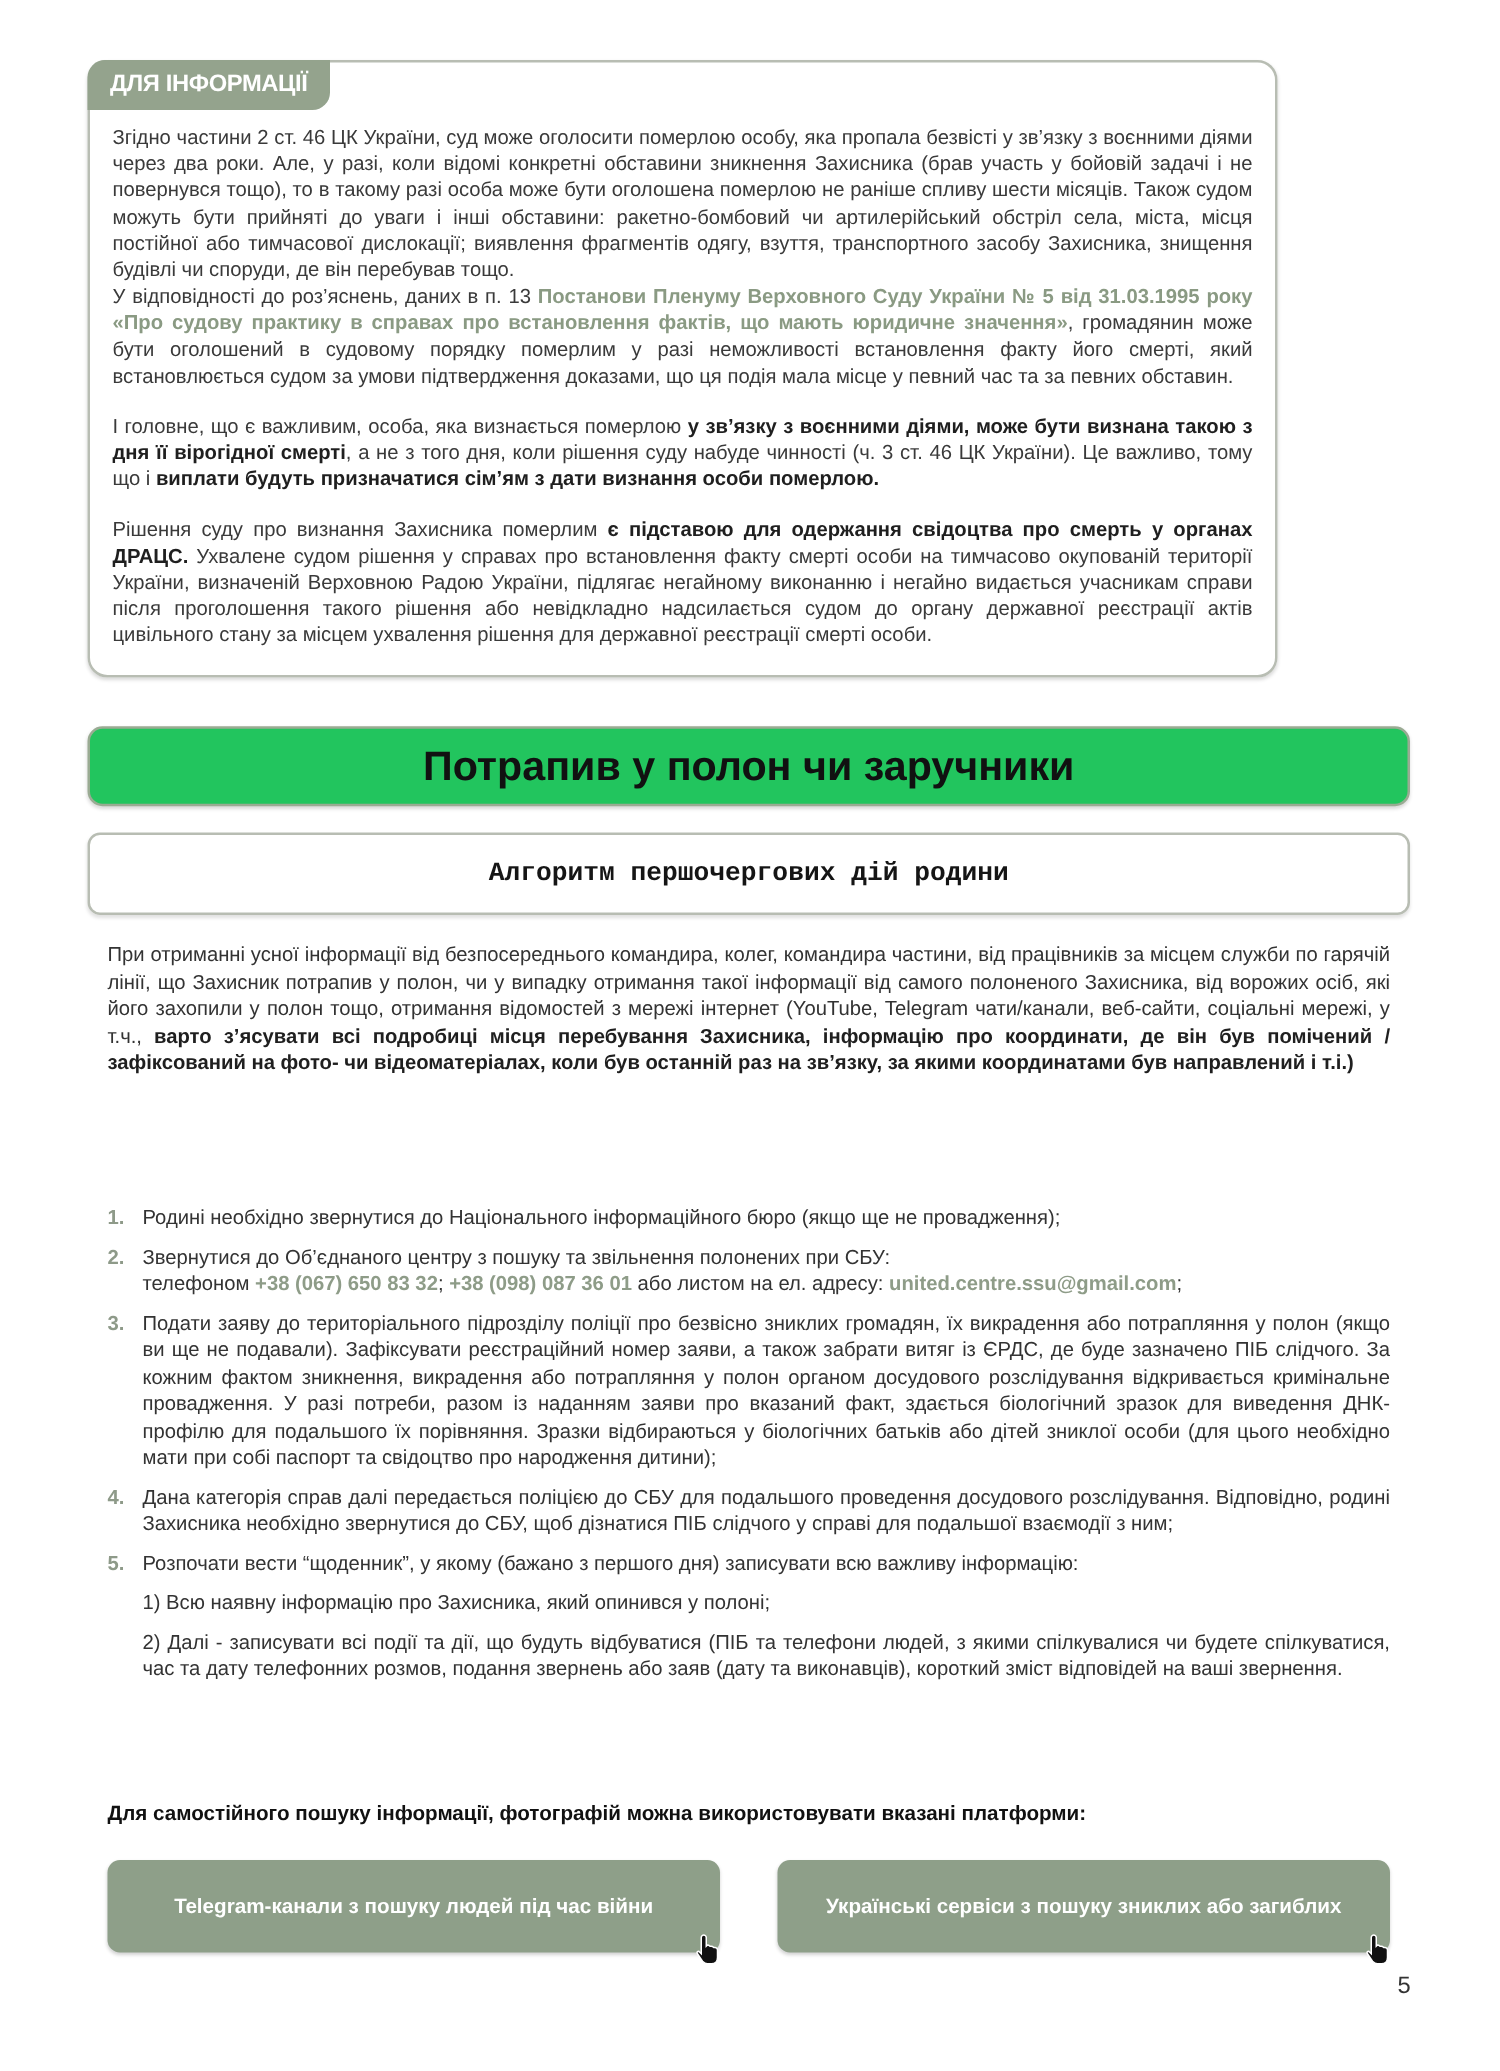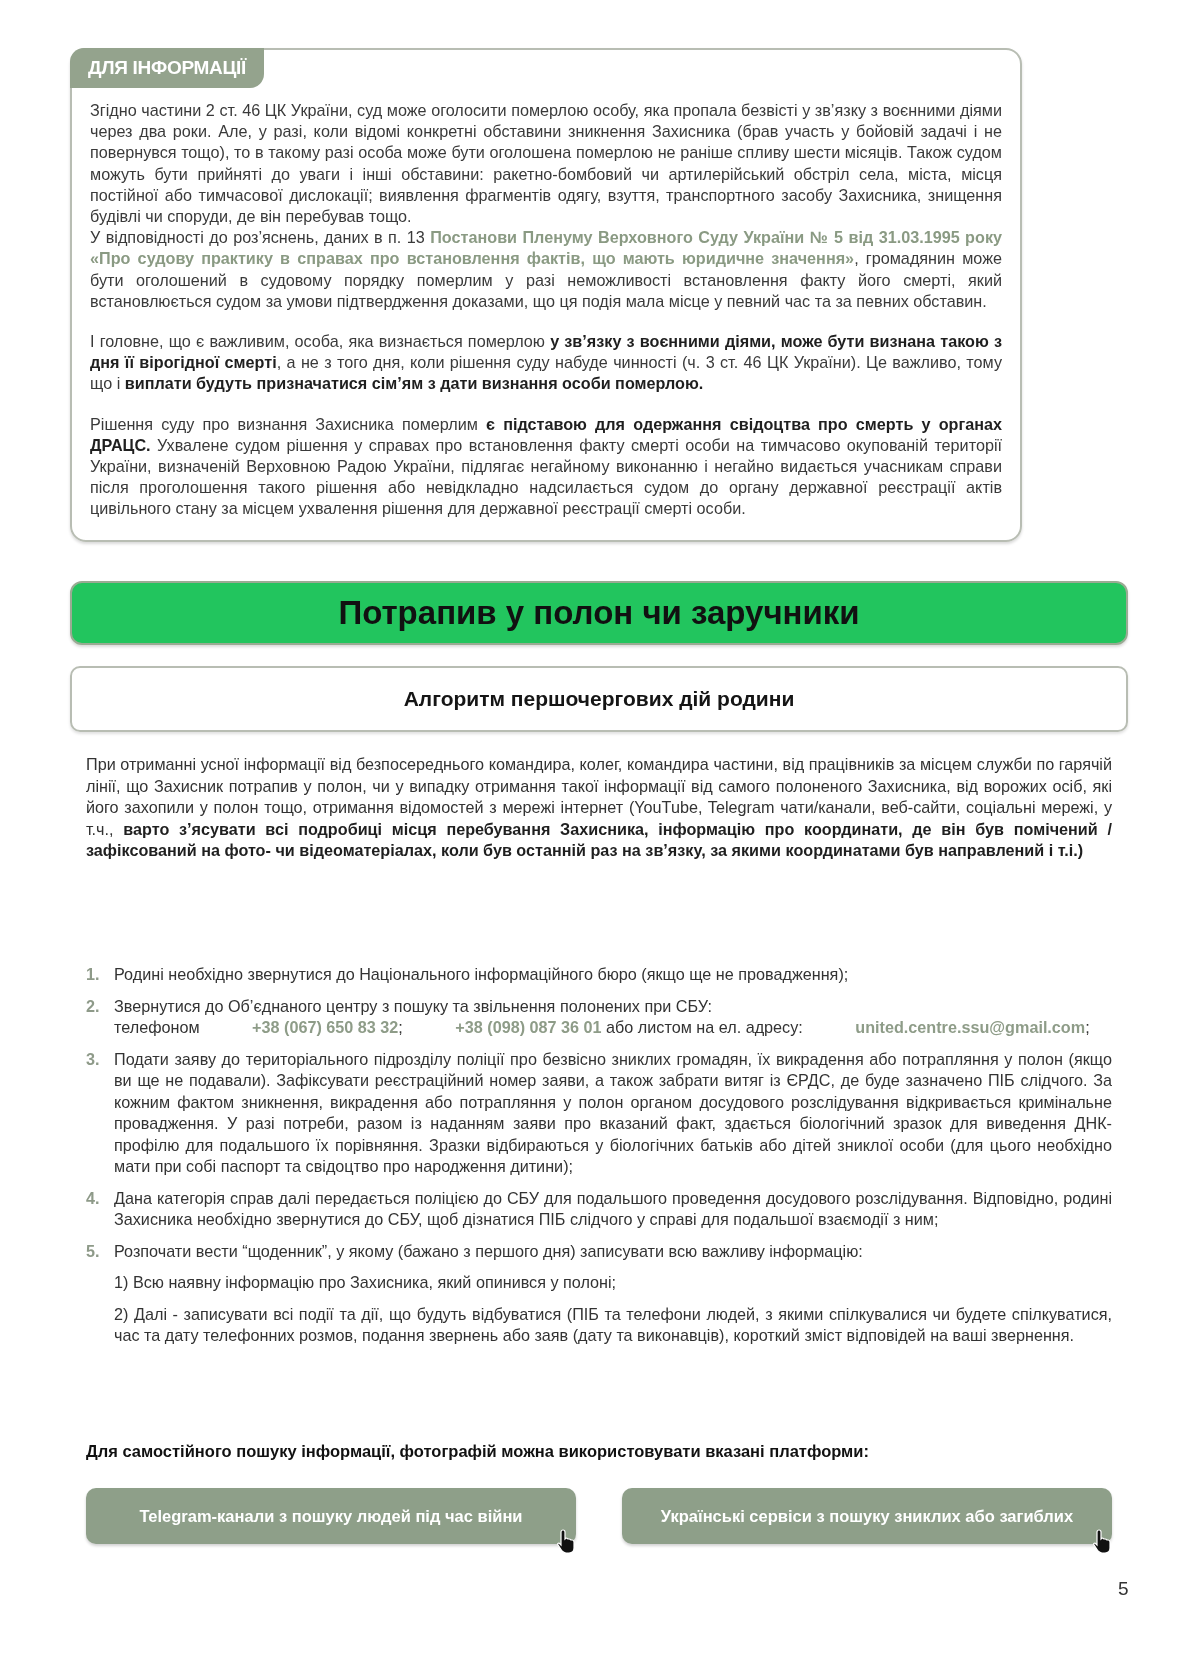--- a/index.html
+++ b/index.html
@@ -17,32 +17,32 @@
   .info-body p.gap { margin-top: 19px; }
   .green { color: #8a9a83; font-weight: bold; }
   b { color: #1f1f1f; }
   .section-heading { position: absolute; left: 70px; top: 581px; width: 1058px; height: 64px;
                      background: #22c55e; border: 2px solid #9aab93; border-radius: 12px; box-sizing: border-box;
                      display: flex; align-items: center; justify-content: center;
                      font-size: 33px; font-weight: bold; color: #111; box-shadow: 0 2px 3px rgba(0,0,0,0.15); }
   .sub-heading { position: absolute; left: 70px; top: 666px; width: 1058px; height: 66px;
                  border: 2px solid #b8bdb3; border-radius: 10px; box-sizing: border-box;
                  display: flex; align-items: center; justify-content: center;
-                 font-size: 21px; font-weight: bold; color: #151515; box-shadow: 0 2px 3px rgba(0,0,0,0.12); }
+                 font-size: 21px; font-weight: bold; color: #151515; box-shadow: 0 2px 3px rgba(0,0,0,0.12); font-family: Liberation Mono, monospace; }
   .main-text { position: absolute; left: 86px; top: 754px; width: 1026px;
                font-size: 16.2px; line-height: 21.5px; text-align: justify; color: #333; }
   .main-text p { margin: 0; }
   ol.steps { list-style: none; margin: 0; padding: 0; position: absolute; left: 86px; top: 964px; width: 1026px;
              font-size: 16.2px; line-height: 21.5px; color: #333; text-align: justify; }
   ol.steps li { position: relative; padding-left: 28px; margin-bottom: 10px; }
   .num { position: absolute; left: 0; top: 0; color: #8e9a89; font-weight: bold; }
   .sub { margin-top: 10px; }
-  .link { color: #8e9c88; font-weight: bold; margin-left: 48px; }
+  .link { color: #8e9c88; font-weight: bold; }
   .platforms-label { position: absolute; left: 86px; top: 1442px; font-size: 16.5px; font-weight: bold; color: #111; }
-  .btn { position: absolute; top: 1488px; height: 56px; width: 490px; background: #8e9f89; border-radius: 10px;
+  .btn { position: absolute; top: 1488px; height: 74px; width: 490px; background: #8e9f89; border-radius: 10px;
          color: #fff; font-weight: bold; font-size: 16.5px; display: flex; align-items: center; justify-content: center;
          box-shadow: 0 2px 3px rgba(0,0,0,0.18); cursor: pointer; }
   .btn .hand { position: absolute; right: -4px; bottom: -10px; width: 24px; height: 26px; }
   .btn1 { left: 86px; }
   .btn2 { left: 622px; }
   .page-num { position: absolute; left: 1118px; top: 1578px; font-size: 19px; color: #333; }
 </style>
 </head>
 <body>
 

